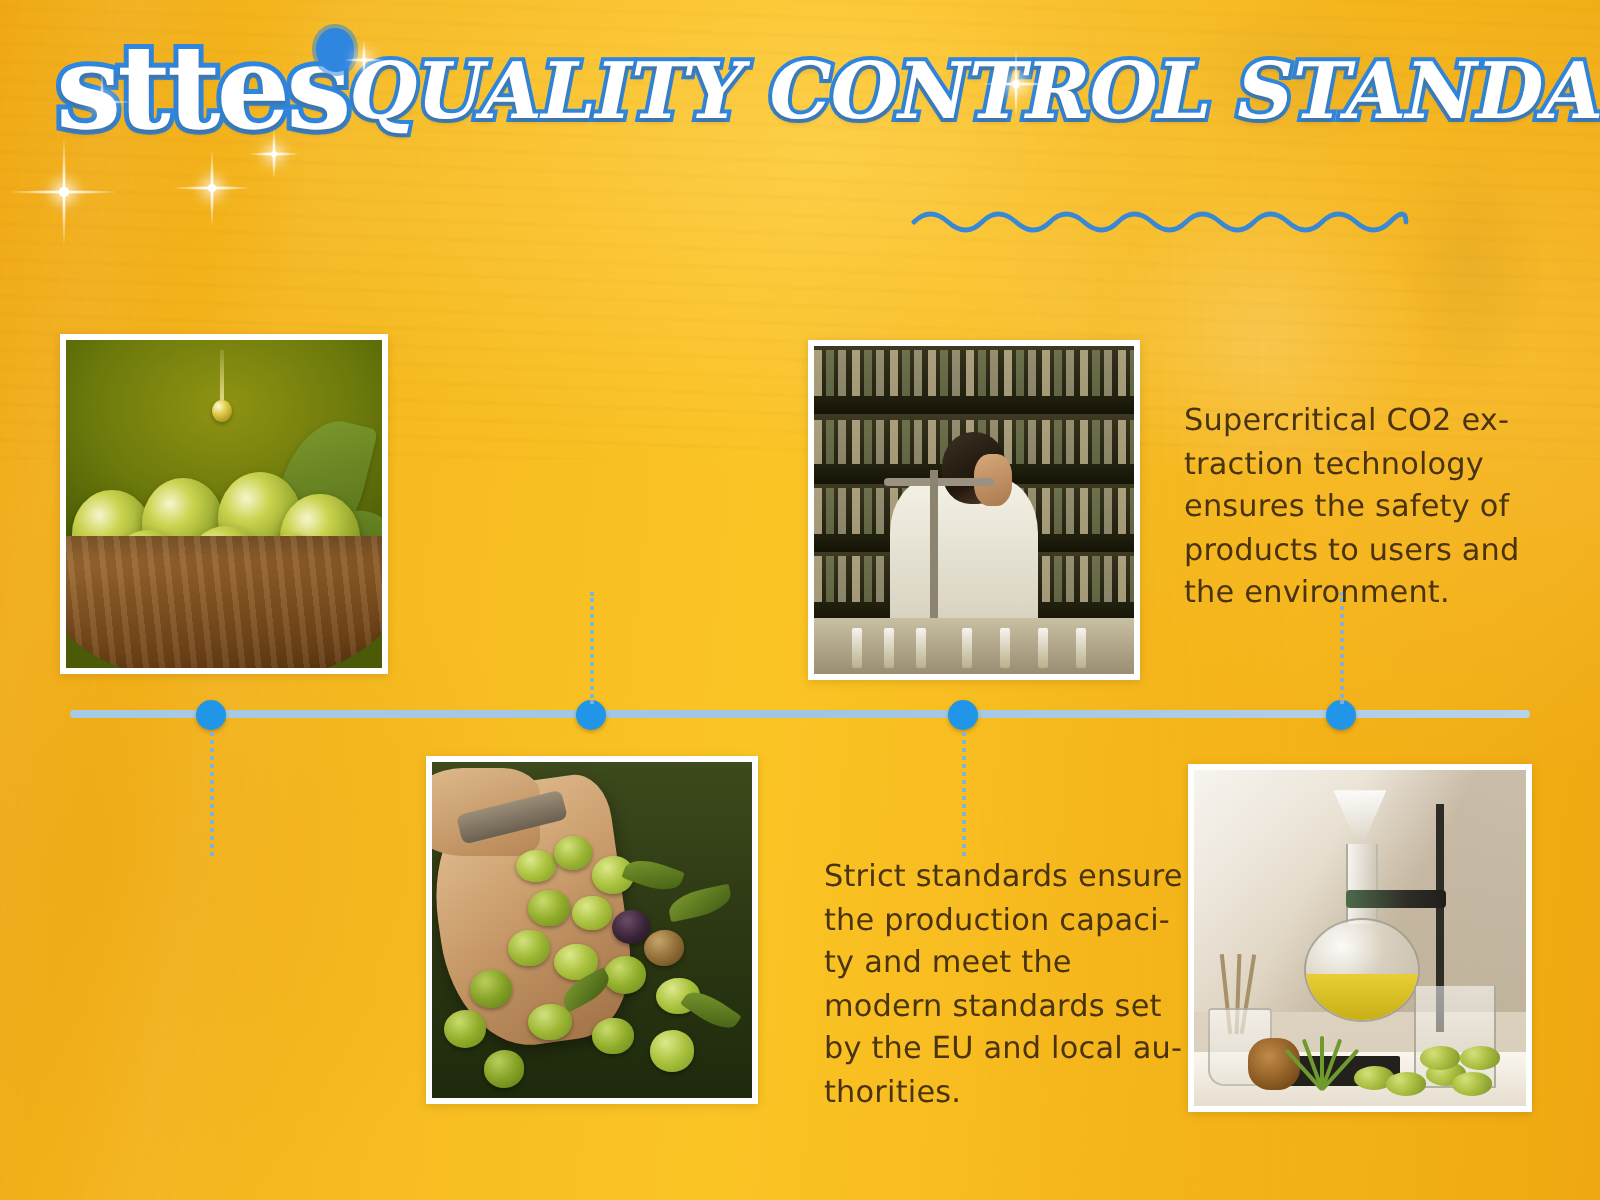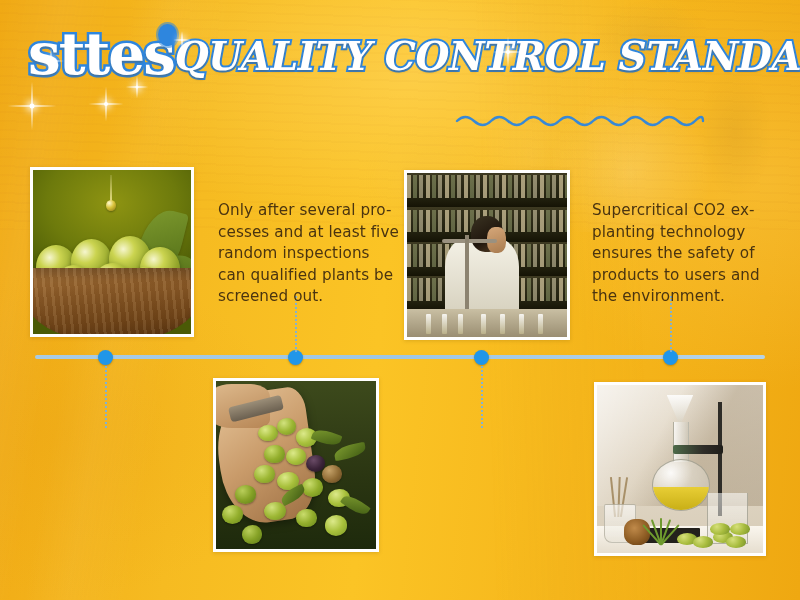--- a/index.html
+++ b/index.html
@@ -42,21 +42,21 @@
   }
   .ghost-streak{
     position:absolute;left:0;top:0;width:800px;height:600px;pointer-events:none;opacity:.5;
     background:
       linear-gradient(100deg, rgba(255,255,255,0) 0%, rgba(255,255,255,.10) 7%, rgba(255,255,255,0) 13%),
       linear-gradient(100deg, rgba(255,255,255,0) 14%, rgba(255,238,180,.12) 19%, rgba(255,255,255,0) 26%),
       linear-gradient(88deg, rgba(210,148,14,0) 60%, rgba(210,148,14,.10) 69%, rgba(210,148,14,0) 80%);
   }
 
   
-  .header{position:absolute;left:0;top:26px;width:708px;height:80px;}
+  .header{position:absolute;left:0;top:16px;width:708px;height:80px;}
   .logo-row{position:absolute;left:28px;top:0;display:flex;align-items:flex-end;white-space:nowrap;}
   .logo{
     position:relative;
     font-family:"DejaVu Serif", serif;
     font-weight:700;font-style:normal;
     font-size:58px;line-height:56px;letter-spacing:-2px;
     color:#ffffff;
     -webkit-text-stroke:5px #2E86DE;
     paint-order:stroke fill;
     text-shadow:0 2px 2px rgba(120,70,0,.28);
@@ -369,27 +369,28 @@
       </div>
       <div class="olv4" style="left:48%;bottom:5%;width:12%;height:7%;"></div>
       <div class="olv4" style="left:58%;bottom:3%;width:12%;height:7%;"></div>
       <div class="olv4" style="left:70%;bottom:6%;width:12%;height:7%;"></div>
       <div class="olv4" style="left:78%;bottom:3%;width:12%;height:7%;"></div>
       <div class="olv4" style="left:68%;bottom:11%;width:12%;height:7%;"></div>
       <div class="olv4" style="left:80%;bottom:11%;width:12%;height:7%;"></div>
     </div>
   </div>
 
-  <div class="txt" style="left:218px;top:200px;width:190px;">Only after several pro-
-cesses and at least five
-random inspections
-can qualified plants be
-screened out.</div>
 
   <div class="txt" style="left:592px;top:200px;width:200px;">Supercritical CO2 ex-
-planting technology
+traction technology
 ensures the safety of
 products to users and
 the environment.</div>
 
 
+  <div class="txt" style="left:412px;top:428px;width:190px;">Strict standards ensure
+the production capaci-
+ty and meet the
+modern standards set
+by the EU and local au-
+thorities.</div>
 
 </div>
 
 </body></html>

